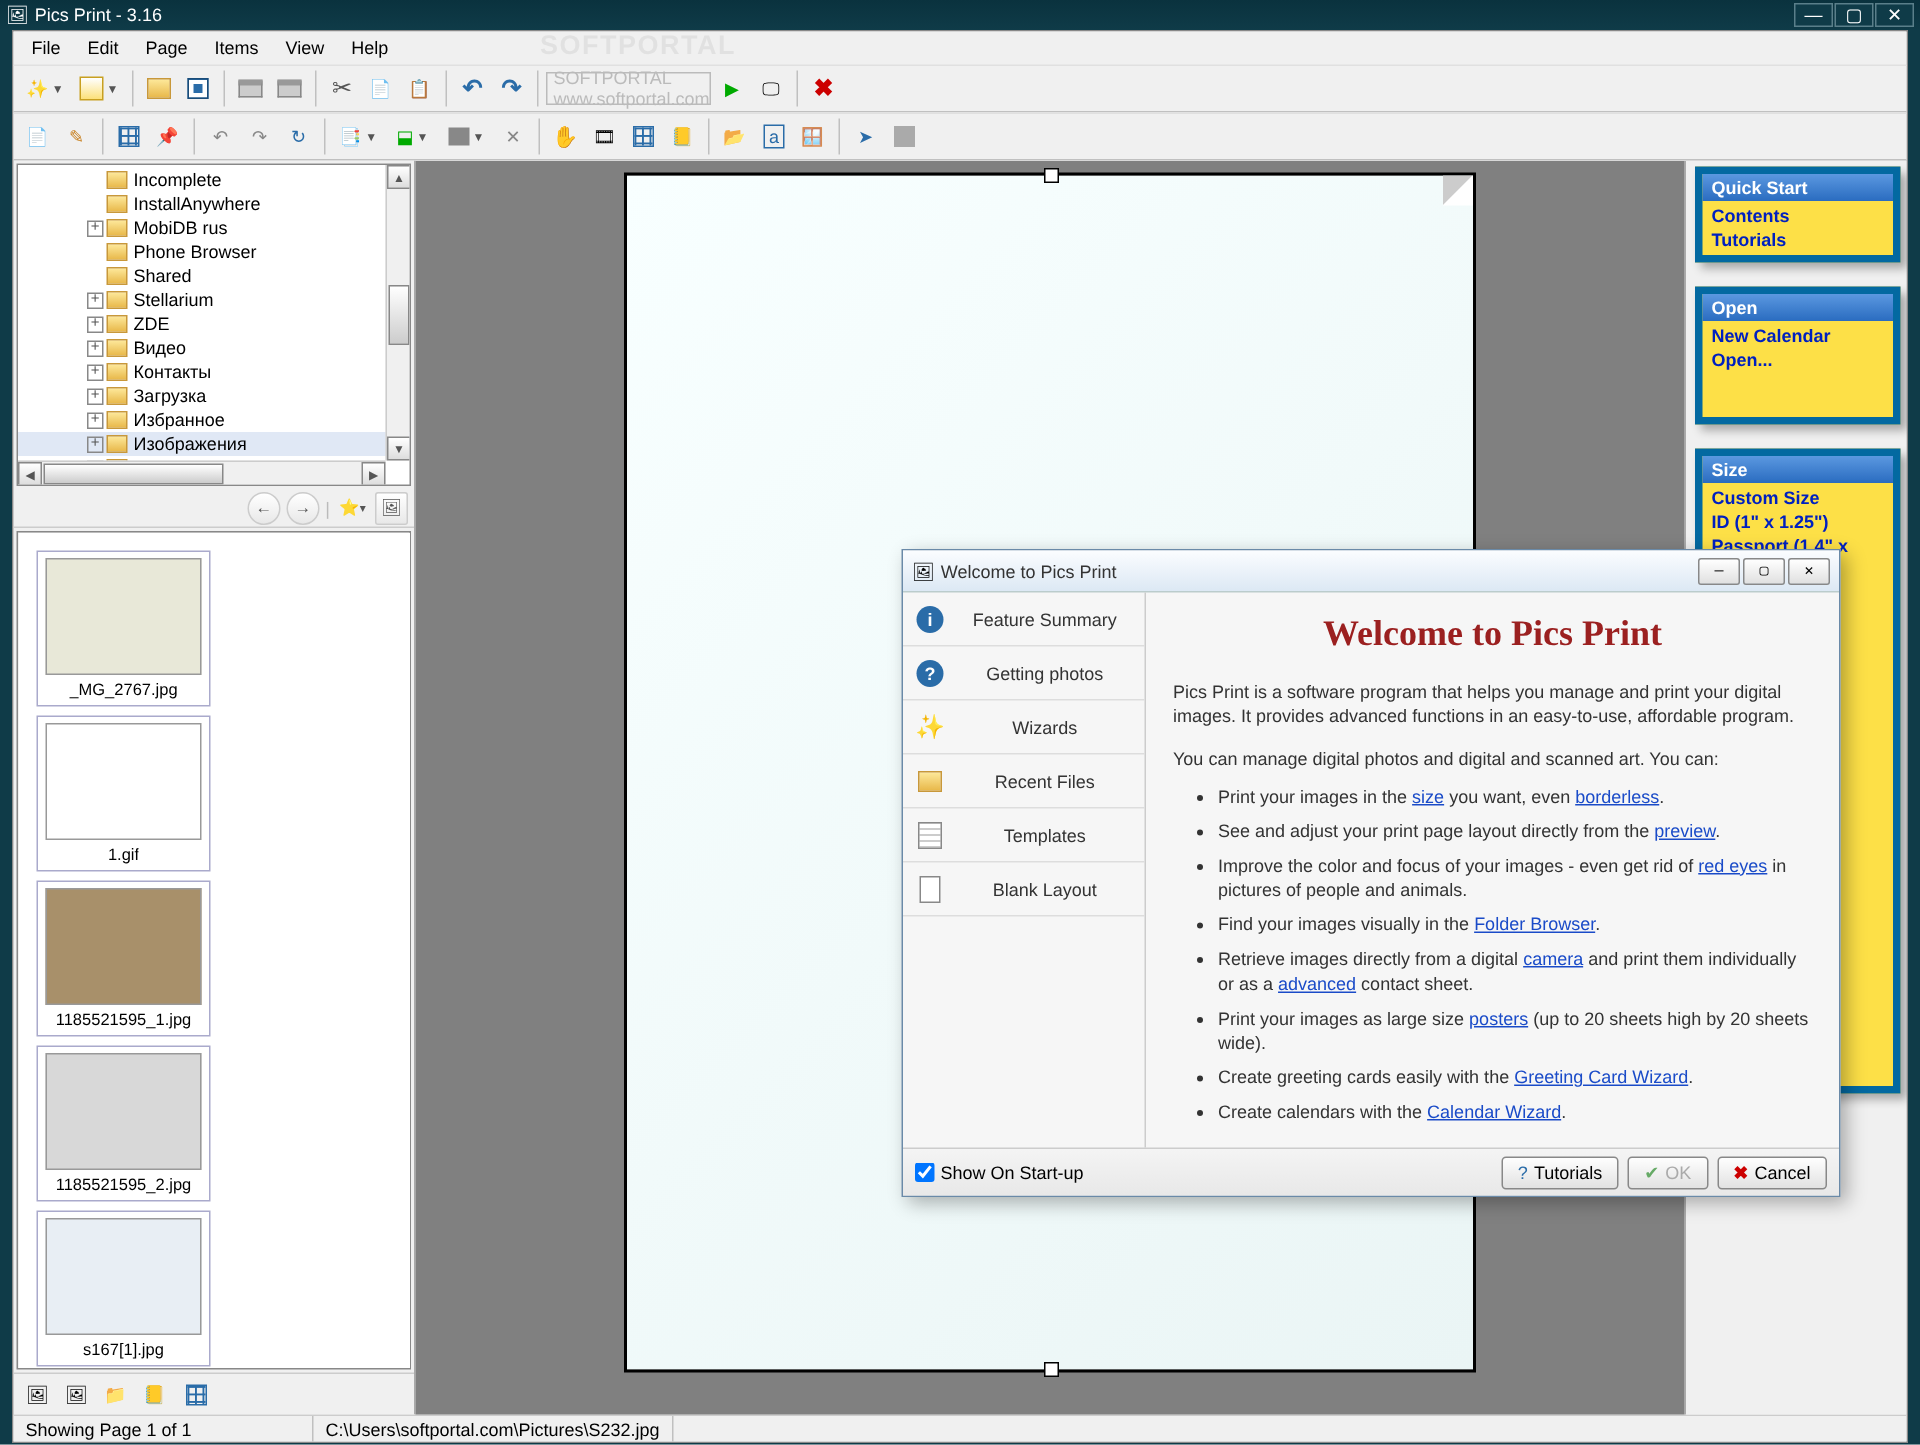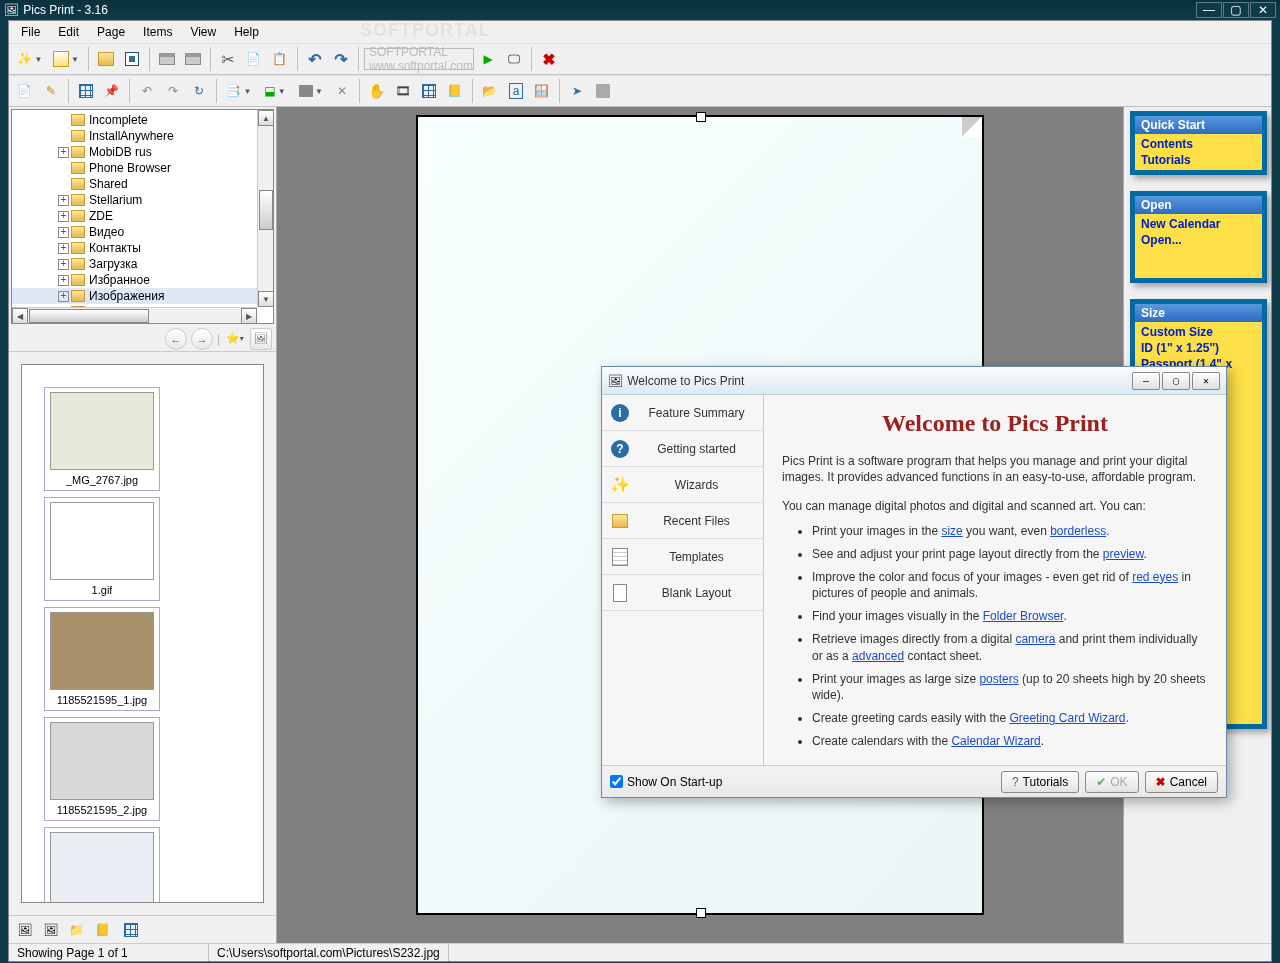--- a/index.html
+++ b/index.html
@@ -22,21 +22,21 @@
 .tree { padding: 2px 0; font-size: 11px; }
 .tree-row { display: flex; align-items: center; height: 16px; padding-left: 60px; white-space: nowrap; }
 .tree-row .exp { width: 11px; height: 11px; border: 1px solid #888; margin-right: 2px; display: inline-flex; align-items: center; justify-content: center; font-size: 10px; line-height: 1; color: #555; margin-left: -14px; }
 .tree-row .folder-icon { width: 14px; height: 12px; background: linear-gradient(#fde89a, #e8b84a); border: 1px solid #c8983a; margin-right: 4px; }
 .tree-row.selected { background: #e0e8f5; }
 .tree-scrollbar-h { position: absolute; bottom: 0; left: 0; right: 16px; height: 16px; background: #f0f0f0; border-top: 1px solid #ccc; }
 .tree-scrollbar-v { position: absolute; top: 0; right: 0; bottom: 16px; width: 16px; background: #f0f0f0; border-left: 1px solid #ccc; }
 .tree-scroll-btn { width: 16px; height: 16px; background: linear-gradient(#fff, #ddd); border: 1px solid #888; display: inline-flex; align-items: center; justify-content: center; font-size: 8px; color: #555; }
 .tree-nav-bar { height: 26px; display: flex; align-items: center; justify-content: flex-end; padding: 0 4px; gap: 4px; border-bottom: 1px solid #ccc; }
 .nav-btn { width: 22px; height: 22px; border: 1px solid #ccc; border-radius: 11px; background: linear-gradient(#fff, #e8e8e8); display: flex; align-items: center; justify-content: center; font-size: 11px; color: #555; }
-.thumb-grid { flex: 1; background: #fff; border: 1px solid #888; margin: 12px; padding: 22px; overflow-y: auto; display: flex; flex-wrap: wrap; gap: 6px; align-content: flex-start; }
+.thumb-grid { flex: 1; background: #fff; border: 1px solid #888; margin: 2px; padding: 12px; overflow-y: auto; display: flex; flex-wrap: wrap; gap: 6px; align-content: flex-start; }
 .thumb { width: 116px; border: 1px solid #aac; background: #fff; padding: 4px; display: flex; flex-direction: column; align-items: center; gap: 4px; }
 .thumb.selected { background: #1a73e8; color: #fff; }
 .thumb .img { width: 104px; height: 78px; background: #ddd; border: 1px solid #999; display: flex; align-items: center; justify-content: center; font-size: 10px; color: #666; }
 .thumb .label { font-size: 11px; text-align: center; white-space: nowrap; overflow: hidden; max-width: 108px; }
 .thumb-toolbar { height: 28px; display: flex; align-items: center; padding: 0 4px; gap: 2px; border-top: 1px solid #ccc; }
 .canvas-area { flex: 1; background: #808080; position: relative; display: flex; justify-content: center; padding-top: 8px; }
 .page { width: 568px; height: 800px; background: linear-gradient(135deg, #f8ffff, #eaf5f5); border: 2px solid #000; position: relative; }
 .page::before, .page::after { content: ""; position: absolute; width: 8px; height: 8px; border: 1px solid #000; background: #fff; }
 .page::before { top: -5px; left: 50%; margin-left: -4px; }
 .page::after { bottom: -5px; left: 50%; margin-left: -4px; }
@@ -364,21 +364,21 @@
               <div class="modal-nav-item">
                 <span class="ic">
                   <span style="width:18px;height:18px;border-radius:9px;background:#2a6ca8;color:#fff;display:inline-flex;align-items:center;justify-content:center;font-weight:bold">i</span>
                 </span>
                 <span class="lbl">Feature Summary</span>
               </div>
               <div class="modal-nav-item">
                 <span class="ic">
                   <span style="width:18px;height:18px;border-radius:9px;background:#2a6ca8;color:#fff;display:inline-flex;align-items:center;justify-content:center;font-weight:bold">?</span>
                 </span>
-                <span class="lbl">Getting started</span>
+                <span class="lbl">Getting photos</span>
               </div>
               <div class="modal-nav-item">
                 <span class="ic">
                   <span style="color:#c88020;font-size:16px">✨</span>
                 </span>
                 <span class="lbl">Wizards</span>
               </div>
               <div class="modal-nav-item">
                 <span class="ic">
                   <span class="ic-open" style="display:inline-block"></span>

